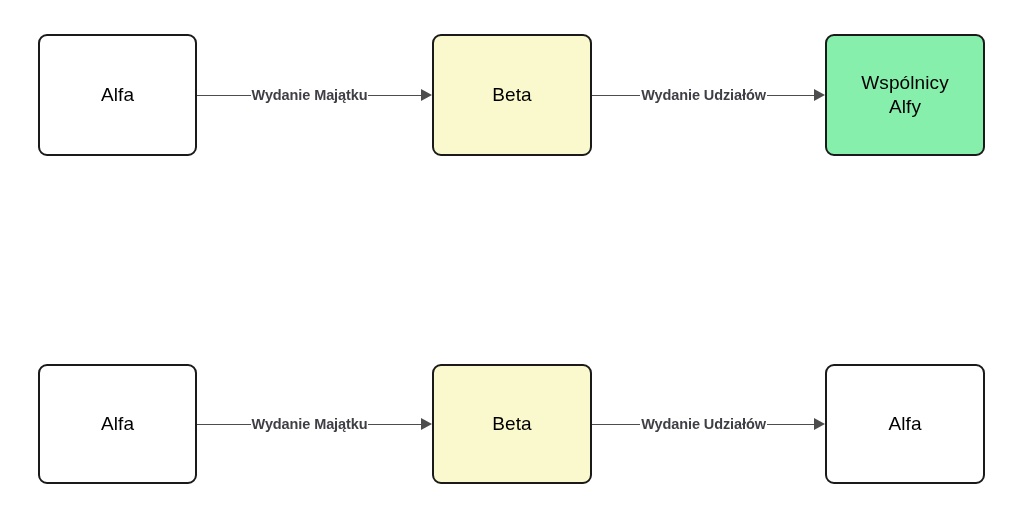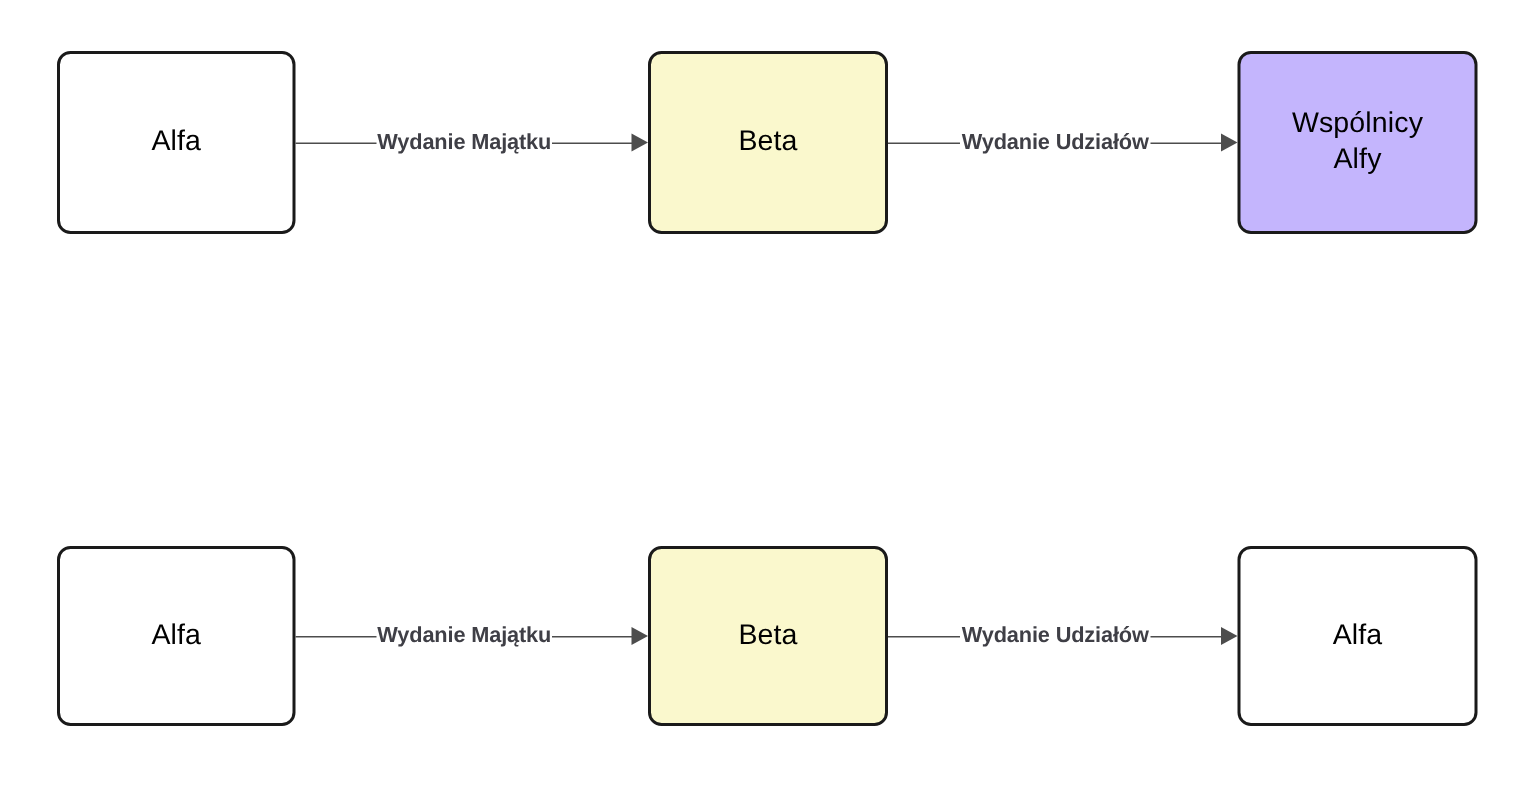--- a/index.html
+++ b/index.html
@@ -94,21 +94,21 @@
     <span class="node-label">Beta</span>
   </div>
 
   <div class="edge" style="left: 592px; top: 82px; width: 233px;">
     <span class="line" style="border-top-color: rgb(77, 77, 77);"></span>
     <span class="edge-label" style="color: rgb(63, 63, 70);">Wydanie Udziałów</span>
     <span class="line" style="border-top-color: rgb(77, 77, 77);"></span>
     <span class="arrow-head" style="border-left-color: rgb(77, 77, 77);"></span>
   </div>
 
-  <div class="node" style="left: 825px; top: 34px; width: 160px; height: 122px; background: #c4b5fd; border-color: rgb(26, 26, 26); text-align: center;">
+  <div class="node" style="left: 825px; top: 34px; width: 160px; height: 122px; background: #86efac; border-color: rgb(26, 26, 26); text-align: center;">
     <span class="node-label">Wspólnicy
 Alfy</span>
   </div>
 
   <div class="node" style="left: 38px; top: 364px; width: 159px; height: 120px; background: rgb(255, 255, 255); border-color: rgb(26, 26, 26);">
     <span class="node-label">Alfa</span>
   </div>
 
   <div class="edge" style="left: 197px; top: 411px; width: 235px;">
     <span class="line" style="border-top-color: rgb(77, 77, 77);"></span>

